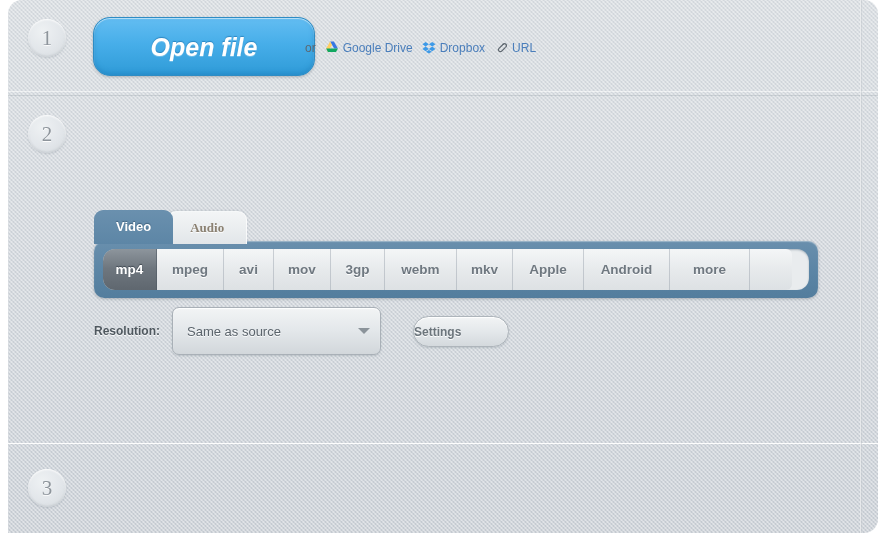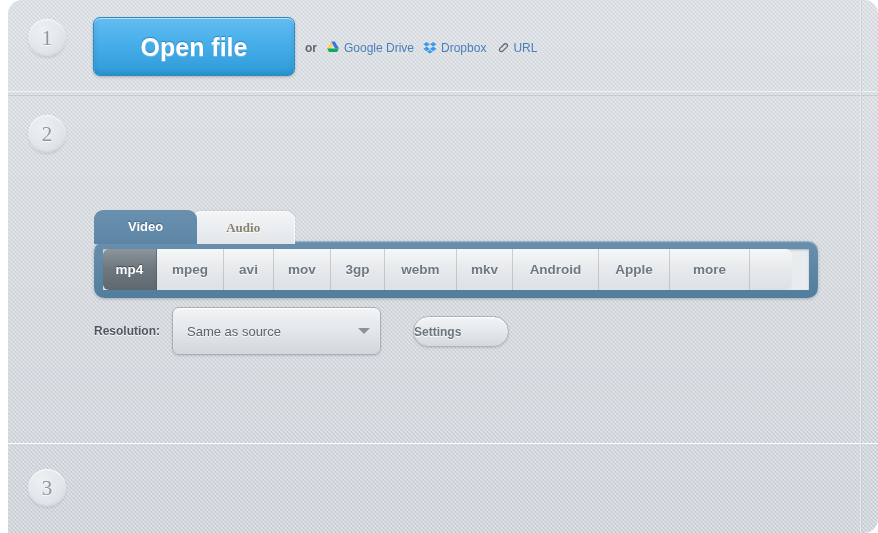--- a/index.html
+++ b/index.html
@@ -86,51 +86,52 @@
   }
   #step-1 { left: 20px; top: 19px; }
   #step-2 { left: 20px; top: 19px; }
   #step-3 { left: 20px; top: 24px; }
 
   
   #open-file-button {
     position: absolute;
     left: 85px;
     top: 17px;
-    width: 202px;
+    width: 222px;
     height: 59px;
-    border-radius: 7px;
+    border-radius: 17px;
     border: 1px solid #2e8cc4;
     background: linear-gradient(to bottom, #63bdf2 0%, #47aee9 45%, #2f9bd8 100%);
     box-shadow:
       inset 0 1px 1px rgba(255,255,255,0.6),
       inset 0 -2px 5px rgba(20,110,170,0.35),
       0 1px 3px rgba(90,100,110,0.4);
     color: #ffffff;
     font-size: 25px;
     font-weight: bold;
     line-height: 59px;
     text-align: center;
     text-shadow: 0 -1px 1px rgba(20,100,160,0.55), 0 1px 0 rgba(255,255,255,0.25);
     cursor: pointer;
     box-sizing: border-box;
+    font-style: italic;
   }
 
   
   #cloud-links {
     position: absolute;
     left: 297px;
     top: 39px;
     height: 18px;
     display: flex;
     align-items: center;
     gap: 9px;
     font-size: 12px;
   }
-  #or-label { color: #5c6670; font-weight: bold; font-size: 12px; }
+  #or-label { color: #5c6670; font-weight: normal; font-size: 12px; }
   .cloud-link {
     display: flex;
     align-items: flex-start;
     gap: 4px;
     color: #4a7ebb;
     cursor: pointer;
     white-space: nowrap;
   }
   .cloud-link .cl-text { text-decoration: none; }
 
@@ -142,21 +143,21 @@
   #media-tabs {
     position: absolute;
     left: 86px;
     top: 112px;
     height: 36px;
     display: flex;
     align-items: flex-end;
   }
   .media-tab {
     height: 32px;
-    padding: 0 34px;
+    padding: 0 22px;
     line-height: 32px;
     font-size: 13px;
     font-weight: bold;
     border-top-left-radius: 9px;
     border-top-right-radius: 9px;
     cursor: pointer;
     position: relative;
   }
   .media-tab.active {
     background: linear-gradient(to bottom, #6a90ae 0%, #5d86a6 100%);
@@ -189,21 +190,21 @@
     background: linear-gradient(to bottom, #698fad 0%, #5b85a5 55%, #537d9d 100%);
     box-shadow:
       inset 0 1px 1px rgba(255,255,255,0.35),
       0 1px 3px rgba(100,110,120,0.45);
     box-sizing: border-box;
     padding: 8px 9px;
   }
   #format-buttons {
     display: flex;
     height: 41px;
-    border-radius: 0;
+    border-radius: 12px;
     overflow: hidden;
     box-shadow: inset 0 1px 2px rgba(40,70,95,0.35);
     background: #e9ecee;
   }
   .format-btn {
     flex: 0 0 auto;
     height: 41px;
     line-height: 41px;
     text-align: center;
     font-size: 13.5px;
@@ -352,22 +353,22 @@
 
     <div id="format-strip">
       <div id="format-buttons">
         <div class="format-btn selected" style="width:54px">mp4</div>
         <div class="format-btn" style="width:67px">mpeg</div>
         <div class="format-btn" style="width:50px">avi</div>
         <div class="format-btn" style="width:57px">mov</div>
         <div class="format-btn" style="width:54px">3gp</div>
         <div class="format-btn" style="width:72px">webm</div>
         <div class="format-btn" style="width:56px">mkv</div>
+        <div class="format-btn" style="width:71px">Apple</div>
         <div class="format-btn" style="width:86px">Android</div>
-        <div class="format-btn" style="width:71px">Apple</div>
         <div class="format-btn" style="width:80px">more</div>
         <div id="format-spinner">
           
         </div>
       </div>
     </div>
 
     <div id="resolution-row">
       <span id="resolution-label">Resolution:</span>
       <div id="resolution-select">

